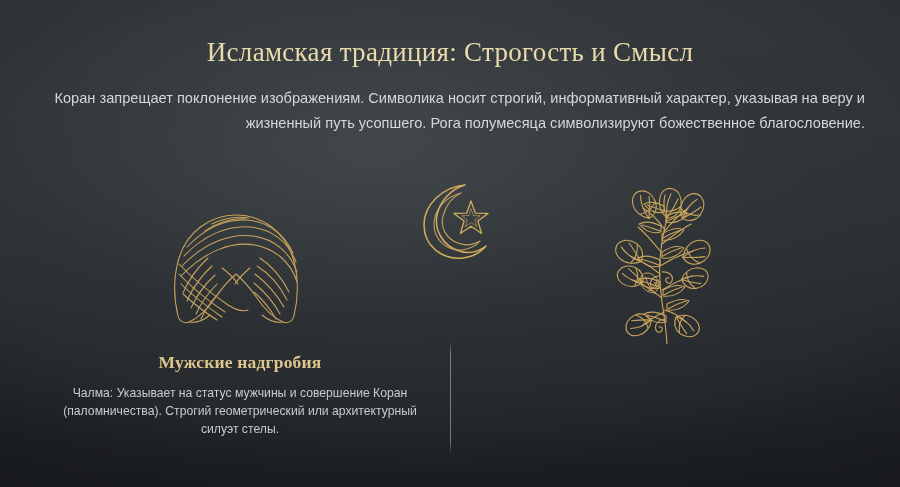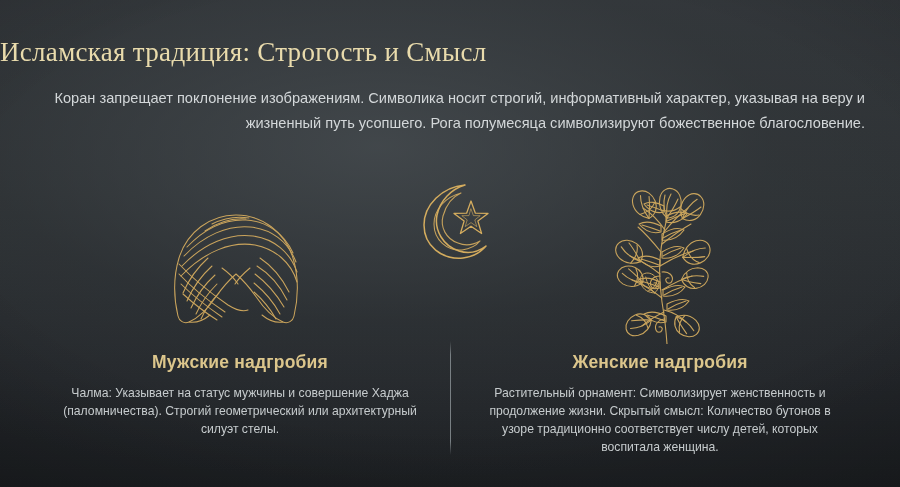--- a/index.html
+++ b/index.html
@@ -43,20 +43,21 @@
   }
 
   .layer { position: absolute; inset: 0; }
 
   
   .title {
     position: absolute;
     top: 37px;
     left: 0;
     width: 900px;
+    text-align: center;
     font-family: "Liberation Serif", "DejaVu Serif", serif;
     font-size: 27px;
     letter-spacing: .3px;
     color: #e9dbac;
     white-space: nowrap;
   }
   .subtitle {
     position: absolute;
     top: 86px;
     left: 50%;
@@ -106,21 +107,21 @@
   .col {
     position: absolute;
     top: 352px;
     width: 396px;
     text-align: center;
   }
   .col-left  { left: 42px; }
   .col-right { left: 462px; }
 
   .col-heading {
-    font-family: Liberation Sans, sans-serif;
+    font-family: Liberation Serif, serif;
     font-weight: bold;
     font-size: 17.5px;
     color: #dcc68c;
     letter-spacing: .2px;
     margin: 0 0 11px 0;
     white-space: nowrap;
   }
   .col-body {
     font-size: 12.2px;
     line-height: 18px;
@@ -328,21 +329,17 @@
         <path d="M70 20 C63 16 55 15 50 18 C55 25 63 28 70 26 Z"></path>
         <path d="M53 19 C59 21 65 23 69 25"></path>
       </g>
     </svg>
   </div>
 
   <div class="divider"></div>
 
   <div class="col col-left">
     <div class="col-heading">Мужские надгробия</div>
-    <div class="col-body">Чалма: Указывает на статус мужчины и совершение Хаджа (паломничества). Строгий геометрический или архитектурный силуэт стелы.</div>
+    <div class="col-body">Чалма: Указывает на статус мужчины и совершение Коран (паломничества). Строгий геометрический или архитектурный силуэт стелы.</div>
   </div>
 
-  <div class="col col-right">
-    <div class="col-heading">Женские надгробия</div>
-    <div class="col-body">Растительный орнамент: Символизирует женственность и продолжение жизни. Скрытый смысл: Количество бутонов в узоре традиционно соответствует числу детей, которых воспитала женщина.</div>
-  </div>
 
 </div>
 
 </body></html>

